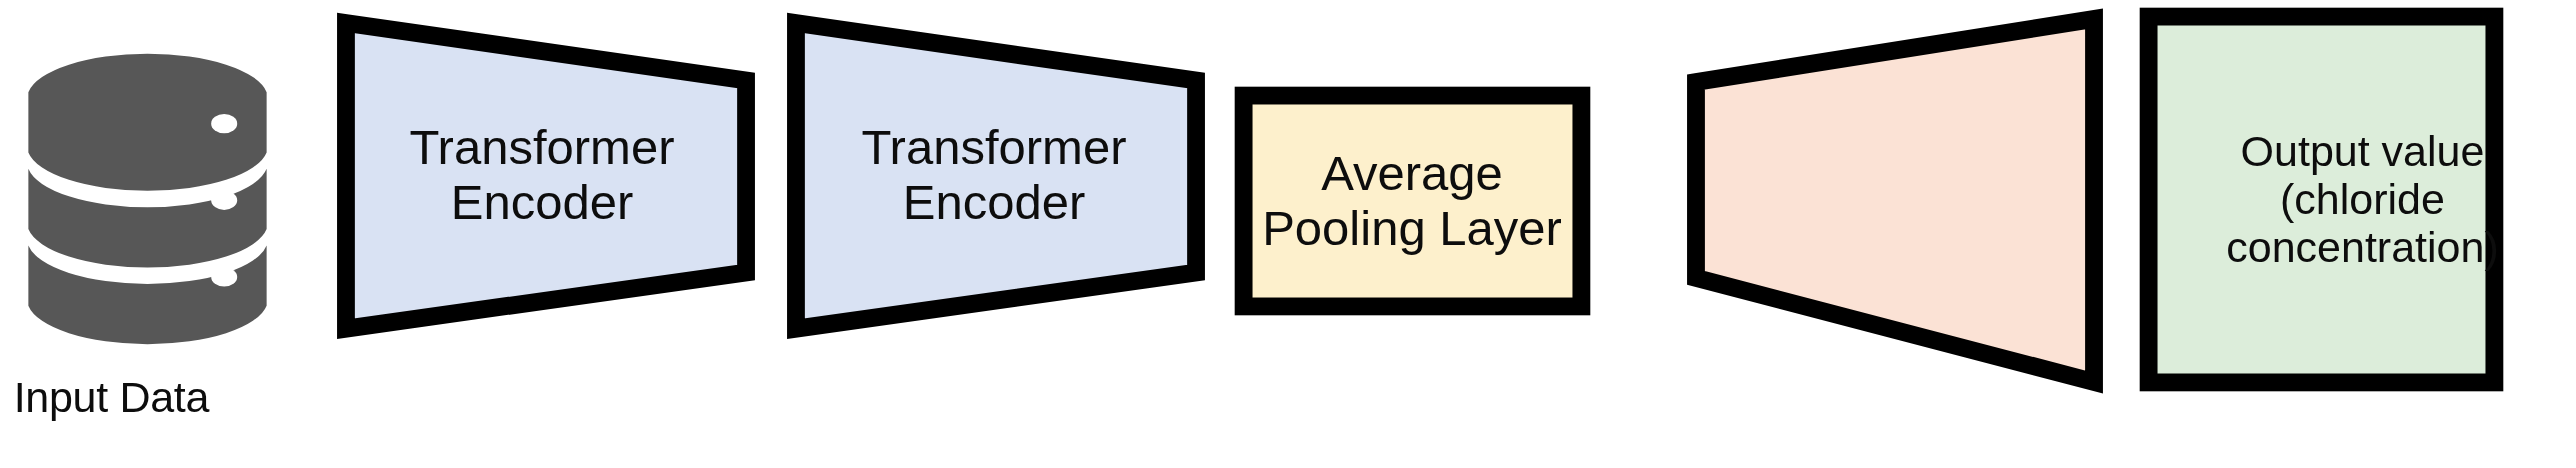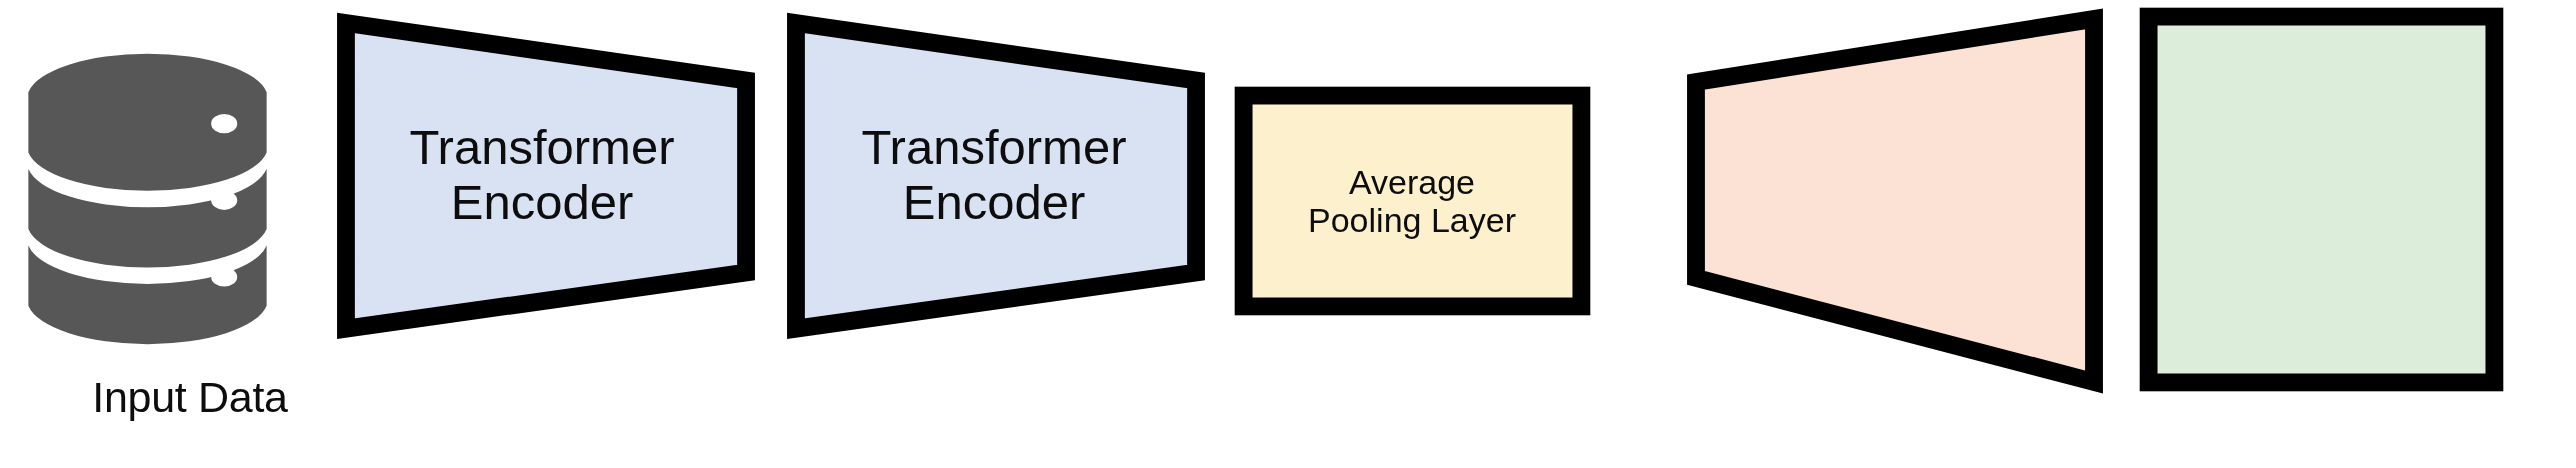--- a/index.html
+++ b/index.html
@@ -11,39 +11,39 @@
   #canvas{position:absolute;left:0;top:0;width:2576px;height:469px;}
 
   .node{position:absolute;}
 
   
   #db-icon{left:27.4px;top:40px;width:241px;height:322px;}
   #db-icon svg{display:block;width:100%;height:100%;}
 
   #input-data-label{
     position:absolute;left:13.7px;top:376px;width:274px;
-    text-align:right;font-size:43px;color:#0d0d0d;
+    text-align:left;font-size:43px;color:#0d0d0d;
     letter-spacing:-0.3px;line-height:1;
   }
 
   
   .shape-wrap{position:absolute;}
   .shape-wrap svg{display:block;width:100%;height:100%;overflow:visible;}
 
   
   .shape-label{
     position:absolute;
     display:flex;align-items:center;justify-content:center;
     text-align:center;color:#0d0d0d;
     line-height:1.12;
     white-space:pre-line;
     pointer-events:none;
   }
   .lbl-enc{font-size:49px;}
-  .lbl-pool{font-size:34px;}
+  .lbl-pool{font-size:49px;}
   .lbl-dense{font-size:43px;}
   .lbl-out{font-size:43px;}
 
   
   #enc1-wrap{left:335px;top:12.3px;width:422px;height:329px;}
   #enc1-label{left:343px;top:89px;width:398px;height:171px;}
 
   #enc2-wrap{left:785px;top:12.3px;width:422px;height:329px;}
   #enc2-label{left:795px;top:89px;width:398px;height:171px;}
 
@@ -107,15 +107,18 @@
     <svg viewBox="0 0 612 562" preserveAspectRatio="none" xmlns="http://www.w3.org/2000/svg">
       <polygon points="16,108 596,16 596,546 16,394" fill="#FBE2D5" stroke="#000000" stroke-width="26" stroke-linejoin="miter"></polygon>
     </svg>
   </div>
 
   <div class="shape-wrap" id="out-wrap">
     <svg viewBox="0 0 532 562" preserveAspectRatio="none" xmlns="http://www.w3.org/2000/svg">
       <rect x="14" y="14" width="504" height="534" fill="#DCEDDA" stroke="#000000" stroke-width="26"></rect>
     </svg>
   </div>
+  <div class="shape-label lbl-out" id="out-label">Output value
+(chloride
+concentration)</div>
 
 </div>
 
 
 </body></html>

